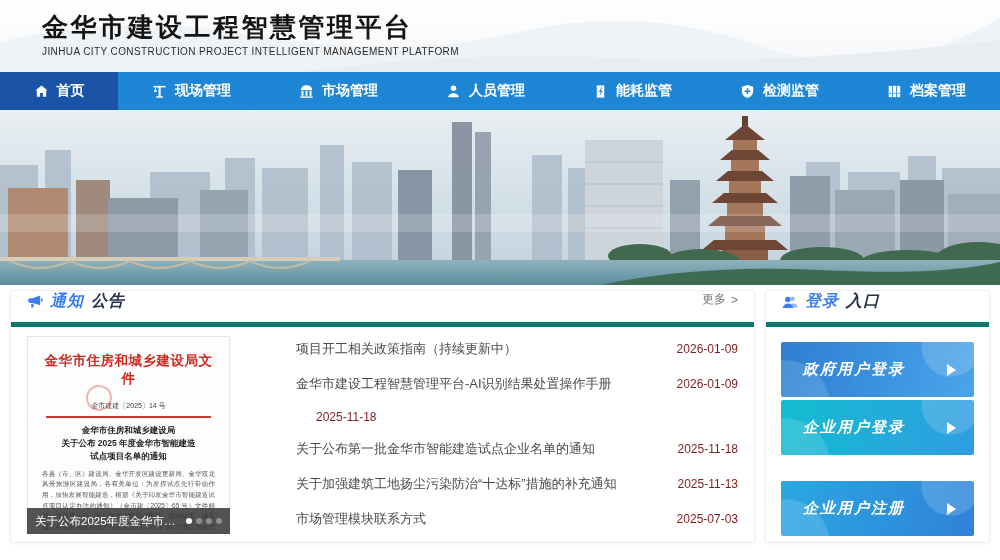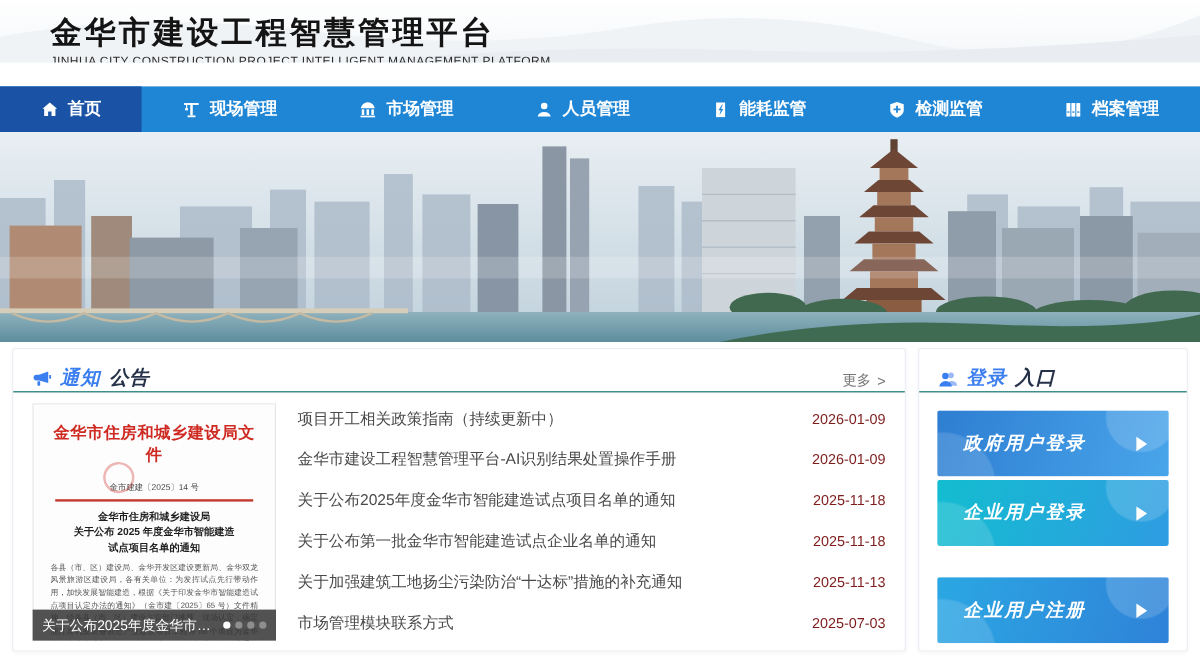--- a/index.html
+++ b/index.html
@@ -2,21 +2,21 @@
 <html><head>
 <meta charset="utf-8">
 <style>
   * { margin:0; padding:0; box-sizing:border-box; }
   html,body { background:#fff; }
   .page {
     position:relative; width:1000px; height:560px; overflow:hidden;
     font-family:"Liberation Sans", sans-serif; background:#fff;
   }
   
-  .site-header { position:absolute; top:0; left:0; width:1000px; height:52px;
+  .site-header { position:absolute; top:0; left:0; width:1000px; height:72px;
     background:linear-gradient(#ffffff,#f3f6f9); overflow:hidden; }
   .mountains { position:absolute; inset:0; width:100%; height:100%; }
   .brand { position:absolute; left:42px; top:11px; }
   .brand-title { font-size:26px; font-weight:bold; color:#141414; letter-spacing:2.5px; line-height:1.25; }
   .brand-sub { font-size:10px; color:#2b2b2b; letter-spacing:0.4px; margin-top:2px; }
   
   .main-nav { position:absolute; top:72px; left:0; width:1000px; height:38px;
     background:#1f86d6; display:flex; }
   .nav-item { flex:1; display:flex; align-items:center; justify-content:center; gap:8px;
     color:#fff; font-size:14px; font-weight:bold; cursor:pointer; }
@@ -24,22 +24,22 @@
   .nav-item .nicon { display:flex; align-items:center; }
   
   .banner { position:absolute; top:110px; left:0; width:1000px; height:175px; overflow:hidden; }
   .banner svg { display:block; width:100%; height:100%; }
   
   .content { position:absolute; top:290px; left:10px; width:980px; height:253px; display:flex; gap:10px; }
   .card { background:#fff; border:1px solid #ebeef2; border-radius:3px;
     box-shadow:0 1px 4px rgba(0,0,0,0.04); }
   .notice-card { width:745px; flex:none; }
   .login-card  { width:225px; flex:none; }
-  .card-header { height:36px; display:flex; align-items:flex-end; padding:0 16px;
-    border-bottom:1px solid #0f766e; }
+  .card-header { height:36px; display:flex; align-items:flex-start; padding:0 16px;
+    border-bottom:5px solid #0f766e; }
   .panel-title { display:flex; align-items:center; gap:7px;
     font-size:16px; font-weight:bold; font-style:italic; letter-spacing:1px; }
   .t-accent { color:#3b7ef0; } .t-rest { color:#253249; }
   .more-link { margin-left:auto; font-size:12px; color:#777; cursor:pointer; display:flex; gap:5px; align-items:center; }
   
   .notice-body { display:flex; gap:18px; padding:9px 16px 8px; height:215px; }
   .doc-carousel { position:relative; width:203px; flex:none; background:#f4f4f4; overflow:hidden; cursor:pointer; }
   .doc-page { position:absolute; inset:0; background:#fdfdfd; border:1px solid #e7e7e7;
     padding:15px 12px 0; text-align:center; }
   .doc-header { color:#ce2a22; font-size:13.5px; font-weight:bold; letter-spacing:0.5px; }
@@ -52,21 +52,21 @@
     border:2px solid rgba(205,45,40,0.35); transform:rotate(-12deg); }
   .doc-caption { position:absolute; left:0; right:0; bottom:0; height:26px;
     background:rgba(52,52,52,0.85); color:#fff; display:flex; align-items:center;
     padding:0 8px; gap:6px; }
   .caption-text { flex:1; font-size:11.5px; white-space:nowrap; overflow:hidden; text-overflow:ellipsis; }
   .dots { display:flex; gap:4px; flex:none; }
   .dot { width:6px; height:6px; border-radius:50%; background:rgba(255,255,255,0.35); cursor:pointer; }
   .dot.active { background:#fff; }
   
   .notice-list { flex:1; display:flex; flex-direction:column; justify-content:space-between; padding:4px 0 6px; }
-  .notice-row { display:flex; align-items:center; justify-content:space-between; cursor:pointer; }
+  .notice-row { display:flex; align-items:center; justify-content:space-between; cursor:pointer;margin-left:48px; }
   .row-title { font-size:13px; color:#4a4a4a; white-space:nowrap; overflow:hidden; text-overflow:ellipsis; }
   .row-date { font-size:12px; color:#7f1d1d; flex:none; margin-left:20px; }
   
   .login-body { padding:15px 15px; display:flex; flex-direction:column; gap:3px; }
   .login-btn { position:relative; height:55px; border:none; border-radius:2px; cursor:pointer;
     display:flex; align-items:center; padding:0 22px; overflow:hidden; }
   .login-btn .lbl { color:#fff; font-size:15px; font-weight:bold; font-style:italic; letter-spacing:2px; }
   .btn-arrow { position:absolute; right:18px; top:50%; margin-top:-6px; width:0; height:0;
     border-left:9px solid #fff; border-top:6px solid transparent; border-bottom:6px solid transparent; }
   .btn-gov {background:
@@ -301,21 +301,20 @@
         <div class="notice-list">
           <div class="notice-row">
             <span class="row-title">项目开工相关政策指南（持续更新中）</span>
             <span class="row-date">2026-01-09</span>
           </div>
           <div class="notice-row">
             <span class="row-title">金华市建设工程智慧管理平台-AI识别结果处置操作手册</span>
             <span class="row-date">2026-01-09</span>
           </div>
           <div class="notice-row">
-            <span class="row-title">关于公布2025年度金华市智能建造试点项目名单的通知</span>
             <span class="row-date">2025-11-18</span>
           </div>
           <div class="notice-row">
             <span class="row-title">关于公布第一批金华市智能建造试点企业名单的通知</span>
             <span class="row-date">2025-11-18</span>
           </div>
           <div class="notice-row">
             <span class="row-title">关于加强建筑工地扬尘污染防治“十达标”措施的补充通知</span>
             <span class="row-date">2025-11-13</span>
           </div>

